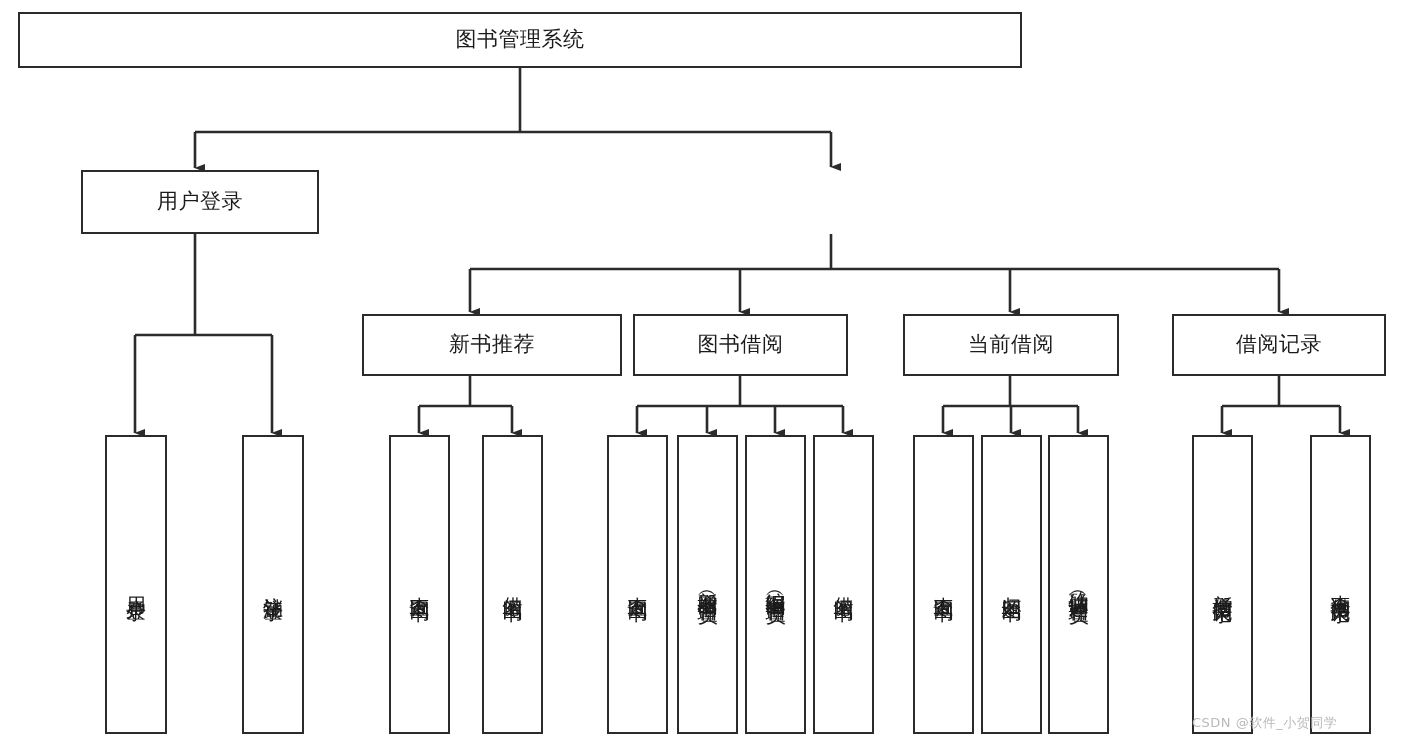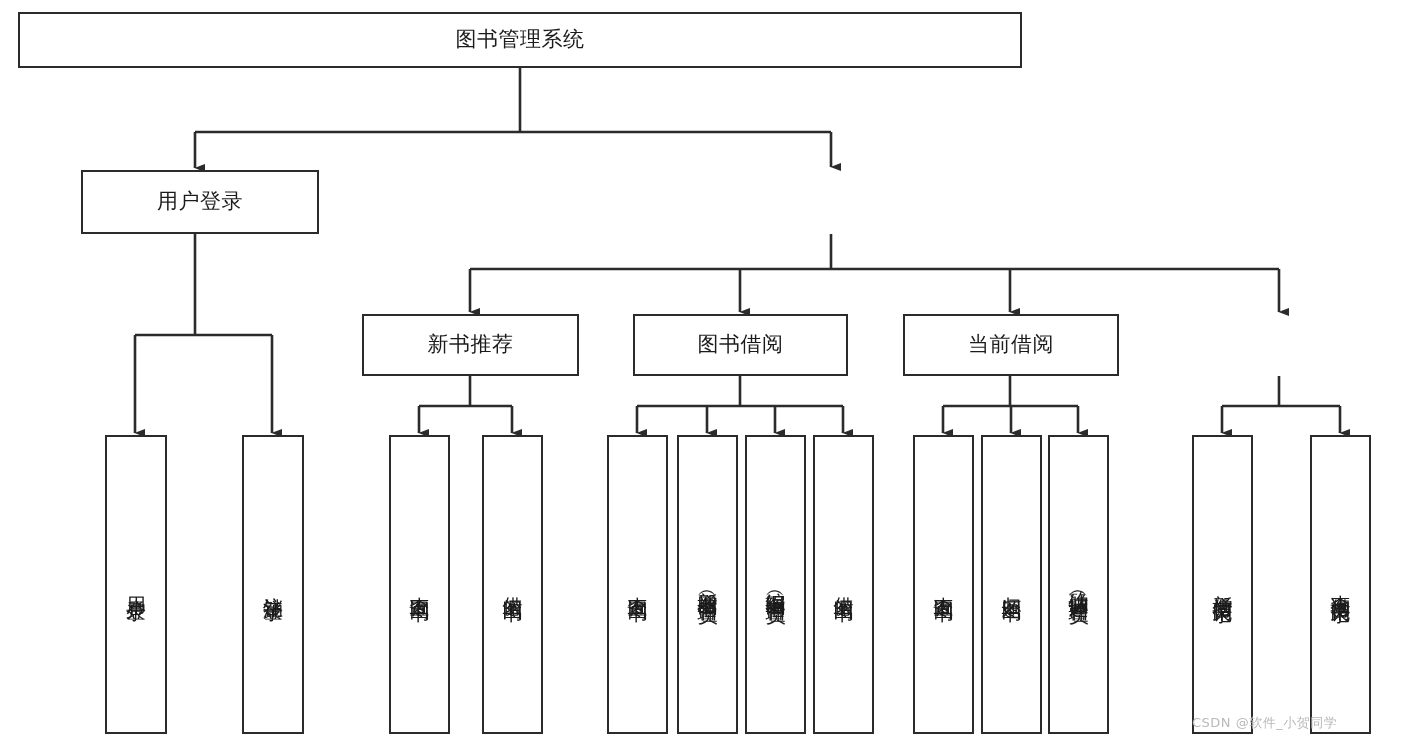--- a/index.html
+++ b/index.html
@@ -118,28 +118,31 @@
   </svg>
 
   <div class="node horiz" style="left:18px; top:12px; width:1004px; height:56px;">
     <span class="label">图书管理系统</span>
   </div>
 
   <div class="node horiz" style="left:81px; top:170px; width:238px; height:64px;">
     <span class="label">用户登录</span>
   </div>
 
-  <div class="node horiz" style="left:362px; top:314px; width:217px; height:62px;">
+  <div class="node horiz" style="left:362px; top:314px; width:260px; height:62px;">
     <span class="label">新书推荐</span>
   </div>
   <div class="node horiz" style="left:633px; top:314px; width:215px; height:62px;">
     <span class="label">图书借阅</span>
   </div>
   <div class="node horiz" style="left:903px; top:314px; width:216px; height:62px;">
     <span class="label">当前借阅</span>
+  </div>
+  <div class="node horiz" style="left:1172px; top:314px; width:214px; height:62px;">
+    <span class="label">借阅记录</span>
   </div>
 
   <div class="node vert" style="left:105px; top:435px; width:62px; height:299px;">
     <span class="label">用户登录</span>
   </div>
   <div class="node vert" style="left:242px; top:435px; width:62px; height:299px;">
     <span class="label">注销登录</span>
   </div>
   <div class="node vert" style="left:389px; top:435px; width:61px; height:299px;">
     <span class="label">查询图书</span>

